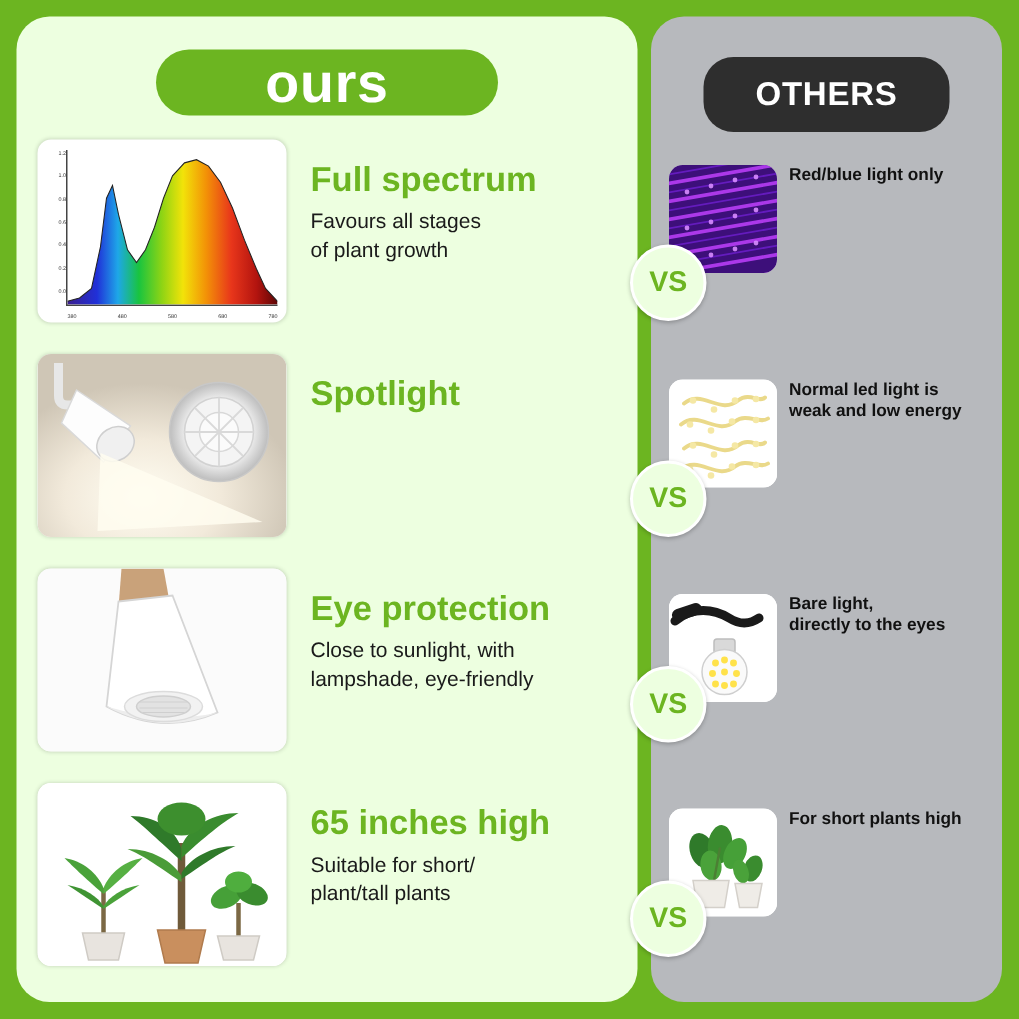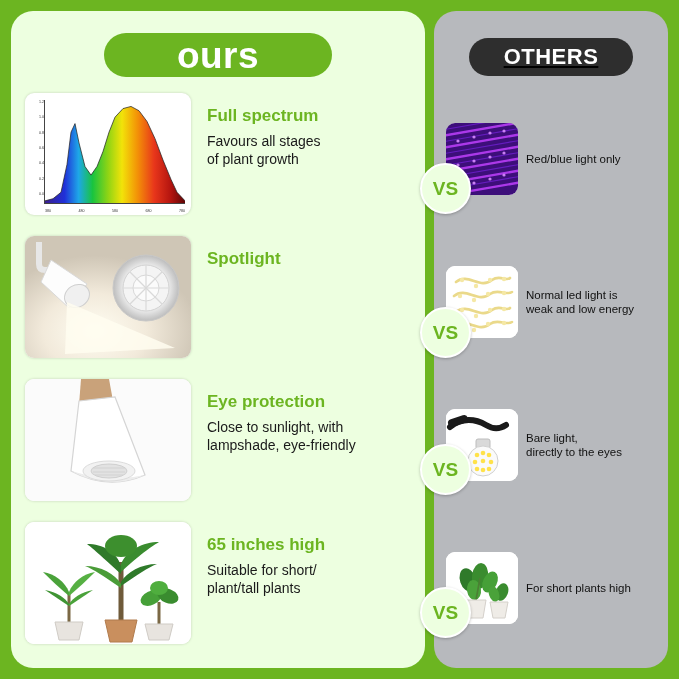--- a/index.html
+++ b/index.html
@@ -69,21 +69,21 @@
     box-shadow: 0 0 3px rgba(0,0,0,0.18);
     flex: 0 0 auto;
     position: relative;
     overflow: hidden;
   }
   .ours-text {
     padding-top: 14px;
   }
   .ours-title {
     color: #6cb521;
-    font-size: 17px;
+    font-size: 23px;
     font-weight: bold;
     line-height: 1.05;
     margin-bottom: 7px;
   }
   .ours-desc {
     color: #1a1a1a;
     font-size: 14px;
     line-height: 1.32;
     white-space: pre-line;
   }
@@ -91,48 +91,48 @@
   .others-panel {
     flex: 1;
     background: #b7b9bd;
     border-radius: 22px;
     box-sizing: border-box;
     padding: 16px 10px 10px 10px;
     position: relative;
   }
   .others-badge {
     width: 164px;
-    height: 38px;
+    height: 50px;
     margin: 11px auto 11px auto;
     background: #2e2e2e;
     border-radius: 20px;
     display: flex;
     align-items: center;
     justify-content: center;
-    text-decoration: underline;
   }
   .others-badge span {
     color: #ffffff;
     font-size: 22px;
     font-weight: bold;
     letter-spacing: 0.5px;
     line-height: 1;
   }
   .others-rows {
     margin-top: 22px;
     display: flex;
     flex-direction: column;
     gap: 21px;
   }
   .others-row {
     display: flex;
-    align-items: center;
+    align-items: flex-start;
     gap: 8px;
     height: 122px;
     padding-left: 2px;
+    font-weight: bold;
   }
   .o-thumb {
     width: 72px;
     height: 72px;
     background: #ffffff;
     border-radius: 9px;
     flex: 0 0 auto;
     overflow: hidden;
     position: relative;
   }

